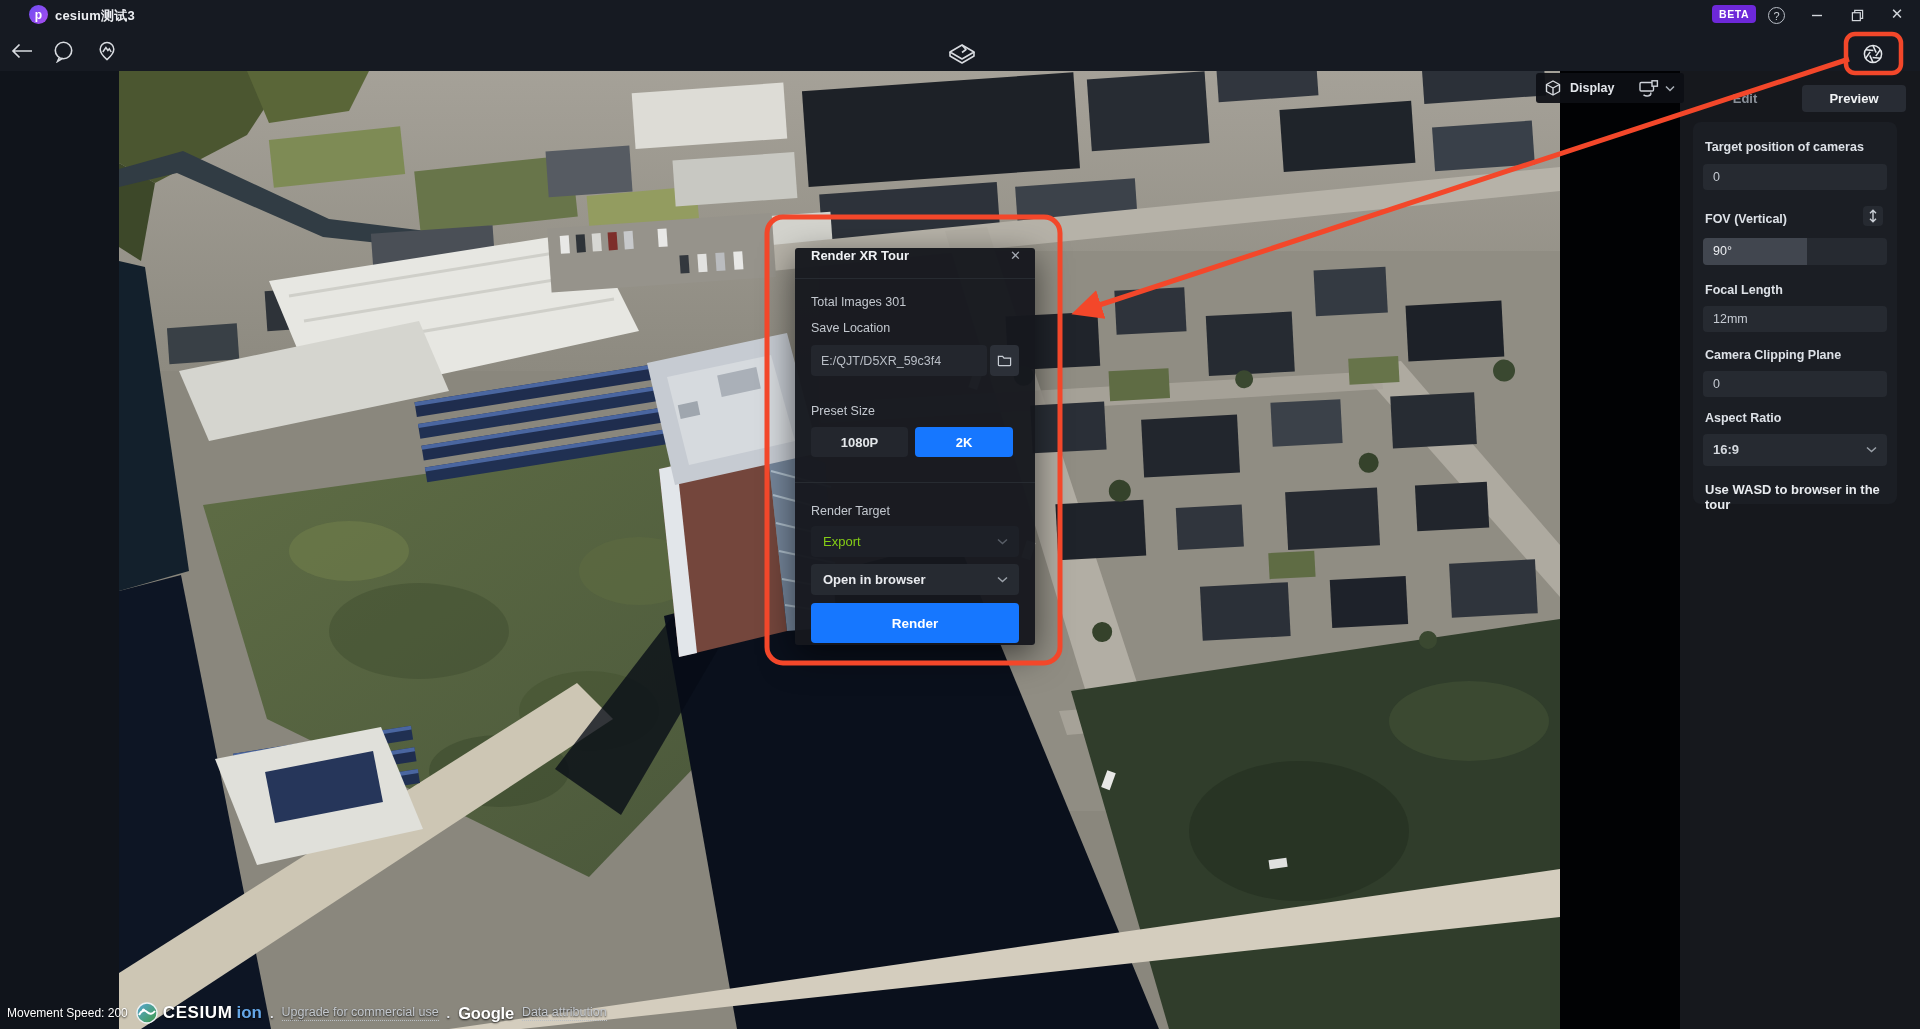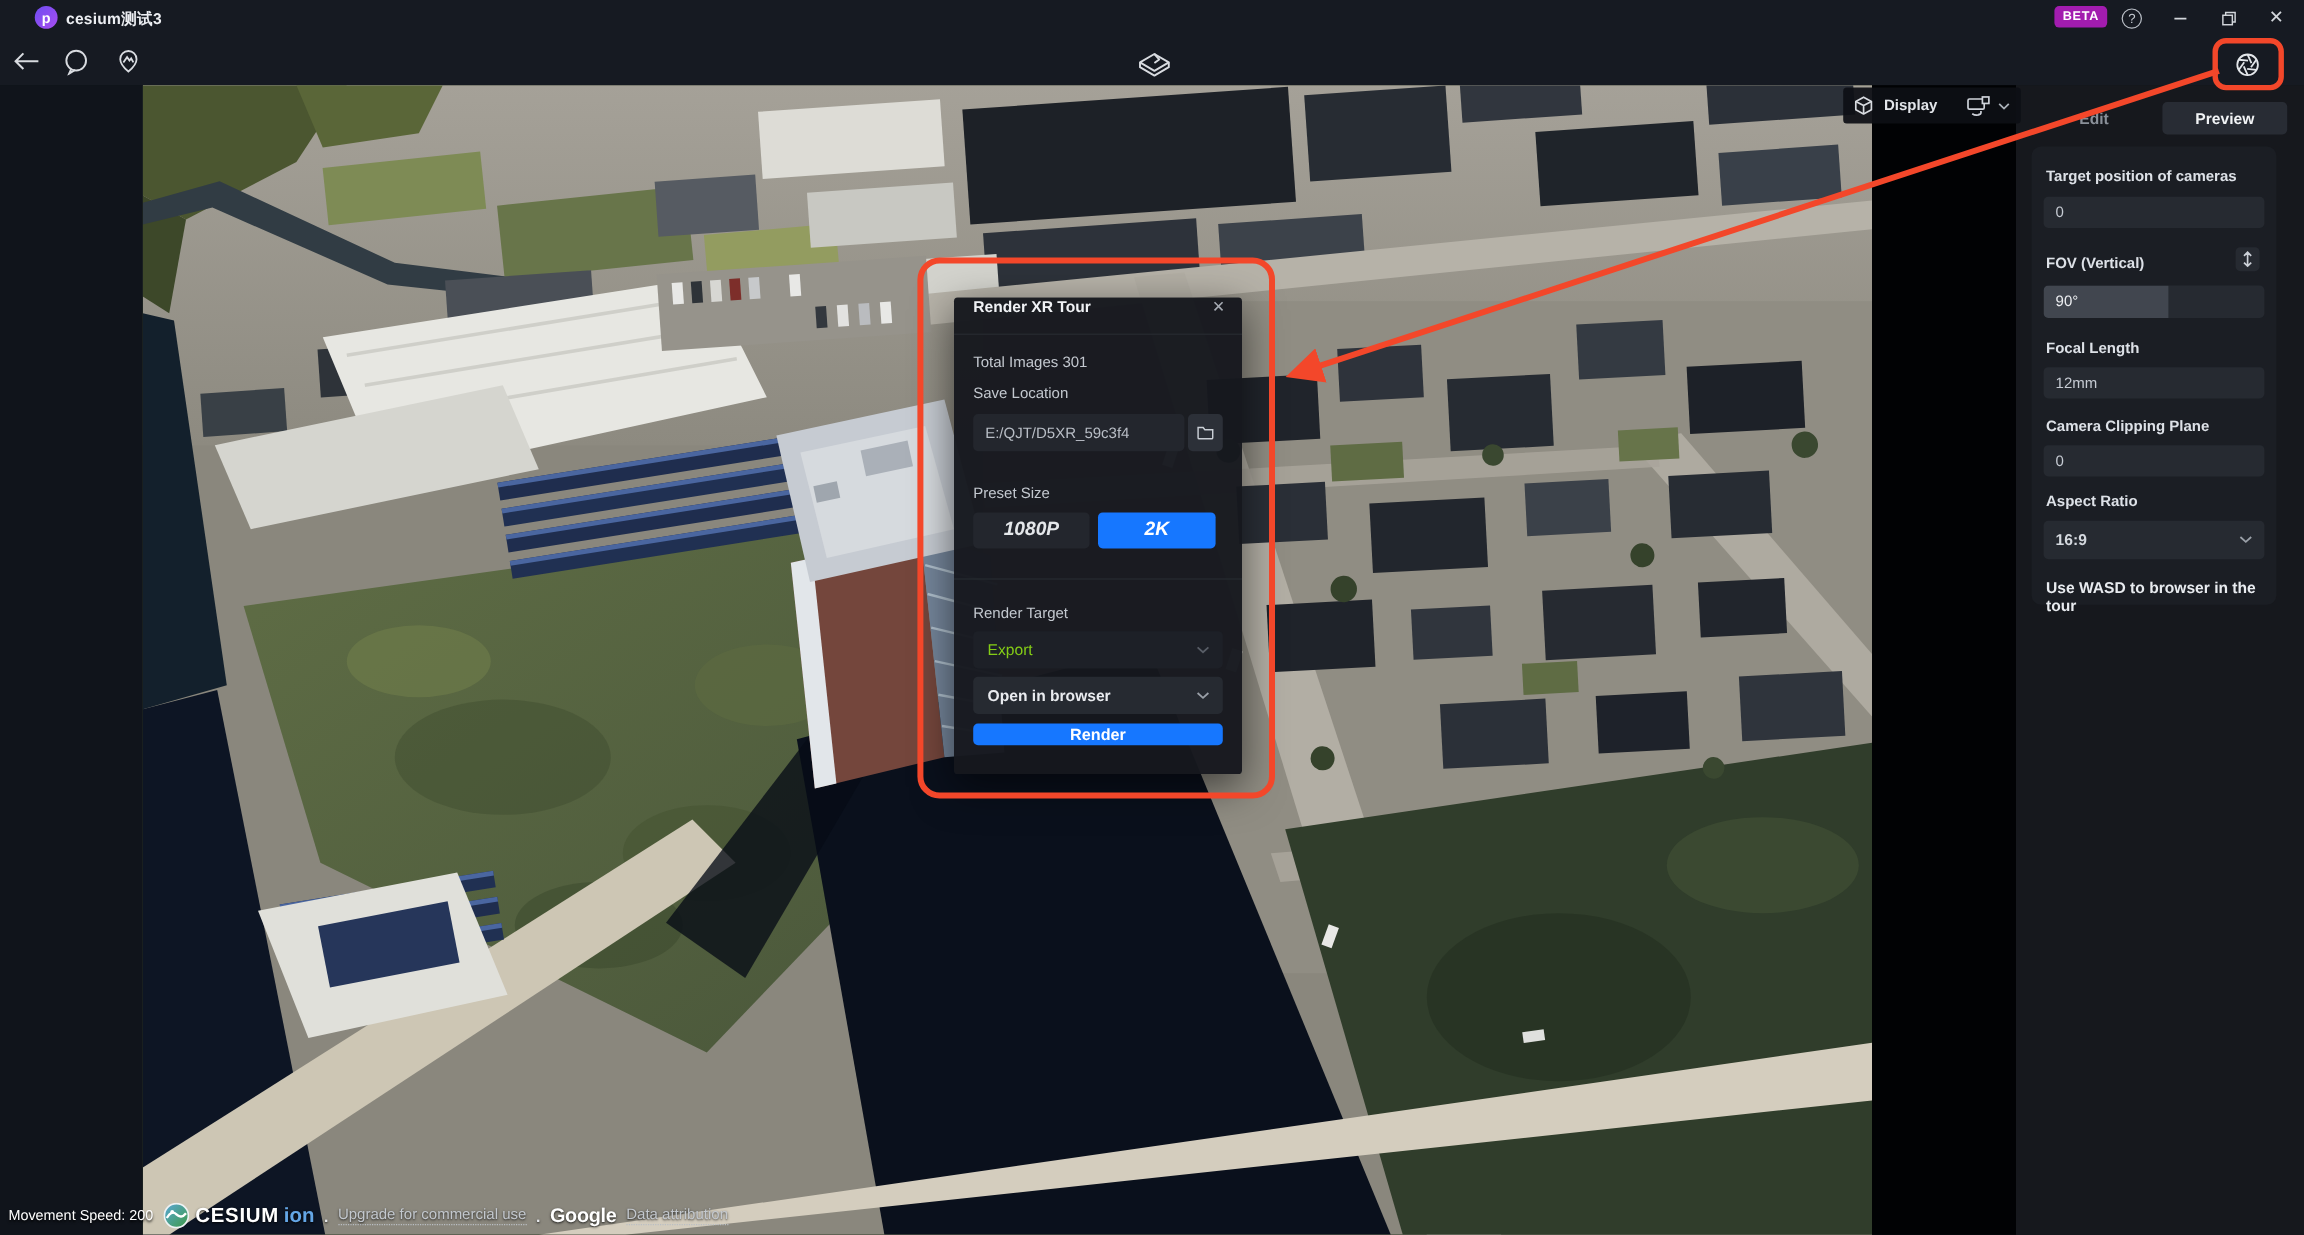--- a/index.html
+++ b/index.html
@@ -10,21 +10,21 @@
 
   
   .chrome-top { position:absolute; left:0; top:0; width:1920px; height:71px; background:#161a22; }
   .left-strip { position:absolute; left:0; top:71px; width:119px; height:958px; background:#10141b; }
   .black-strip { position:absolute; left:1560px; top:71px; width:120px; height:958px; background:#010204; }
 
   .logo { left:29px; top:5px; width:19px; height:19px; border-radius:50%;
           background:linear-gradient(135deg,#6e4df2,#a94df0); color:#fff; font-size:12px; font-weight:700;
           display:flex; align-items:center; justify-content:center; }
   .win-title { left:55px; top:7px; font-size:13px; font-weight:700; color:#eceef2; letter-spacing:.2px; }
-  .beta { left:1712px; top:5px; height:18px; padding:0 7px; background:#a21caf; border-radius:4px;
+  .beta { left:1712px; top:5px; height:18px; padding:0 7px; background:#6d28d9; border-radius:4px;
           color:#fff; font-size:10.5px; font-weight:700; letter-spacing:.6px; display:flex; align-items:center; }
   .help { left:1768px; top:7px; width:17px; height:17px; border:1.4px solid #b9bec6; border-radius:50%;
           color:#c6cbd2; font-size:11px; display:flex; align-items:center; justify-content:center; }
   .win-btn { color:#d2d6db; display:flex; align-items:center; justify-content:center; }
   .w-min { left:1806px; top:4px; width:22px; height:22px; }
   .w-max { left:1846px; top:4px; width:22px; height:22px; }
   .w-close { left:1886px; top:3px; width:22px; height:22px; font-size:15px; }
 
   .tool { color:#d8dbe0; }
   .tb-back { left:10px; top:43px; }
@@ -85,29 +85,29 @@
   .modal-close { margin-left:auto; color:#a6abb3; font-size:13px; }
   .modal-body { padding:16px 16px 0 16px; }
   .m-label { color:#c3c8cf; font-size:12.5px; }
   .path-row { margin-top:10px; display:flex; gap:3px; }
   .path-input { width:176px; height:31px; background:#23262d; border:none; outline:none; border-radius:4px;
                 color:#b9bec6; font-size:12.5px; padding:0 10px; font-family:"Liberation Sans",sans-serif; }
   .folder-btn { width:29px; height:31px; background:#2c3038; border-radius:4px; color:#c9ced5;
                 display:flex; align-items:center; justify-content:center; }
   .preset-row { margin-top:9px; display:flex; gap:7px; }
   .preset { height:30px; border-radius:4px; display:flex; align-items:center; justify-content:center;
-            font-size:16px; font-weight:600;font-style:italic; }
+            font-size:13px; font-weight:600; }
   .p-1080 { width:97px; background:#23262d; color:#e4e7ea; }
   .p-2k { width:98px; background:#1677ff; color:#fff; }
   .m-divider { margin:25px -16px 0 -16px; height:1px; background:#272b31; }
   .m-select { position:relative; height:31px; border-radius:4px; line-height:31px; padding-left:12px; font-size:13px; }
   .m-select .chev { position:absolute; right:11px; top:12px; }
   .sel-export { margin-top:8px; background:#1d2027; color:#84cc16; }
   .sel-open { margin-top:7px; background:#262a31; color:#e9ebef; font-weight:600; }
-  .render-btn { margin-top:8px; height:18px; background:#1677ff; border-radius:4px; color:#fff;
+  .render-btn { margin-top:8px; height:40px; background:#1677ff; border-radius:4px; color:#fff;
                 font-size:13.5px; font-weight:600; display:flex; align-items:center; justify-content:center; }
 
   
   .ann { position:absolute; left:0; top:0; z-index:9; pointer-events:none; }
 </style>
 </head>
 <body>
 
 <div class="app">
 

